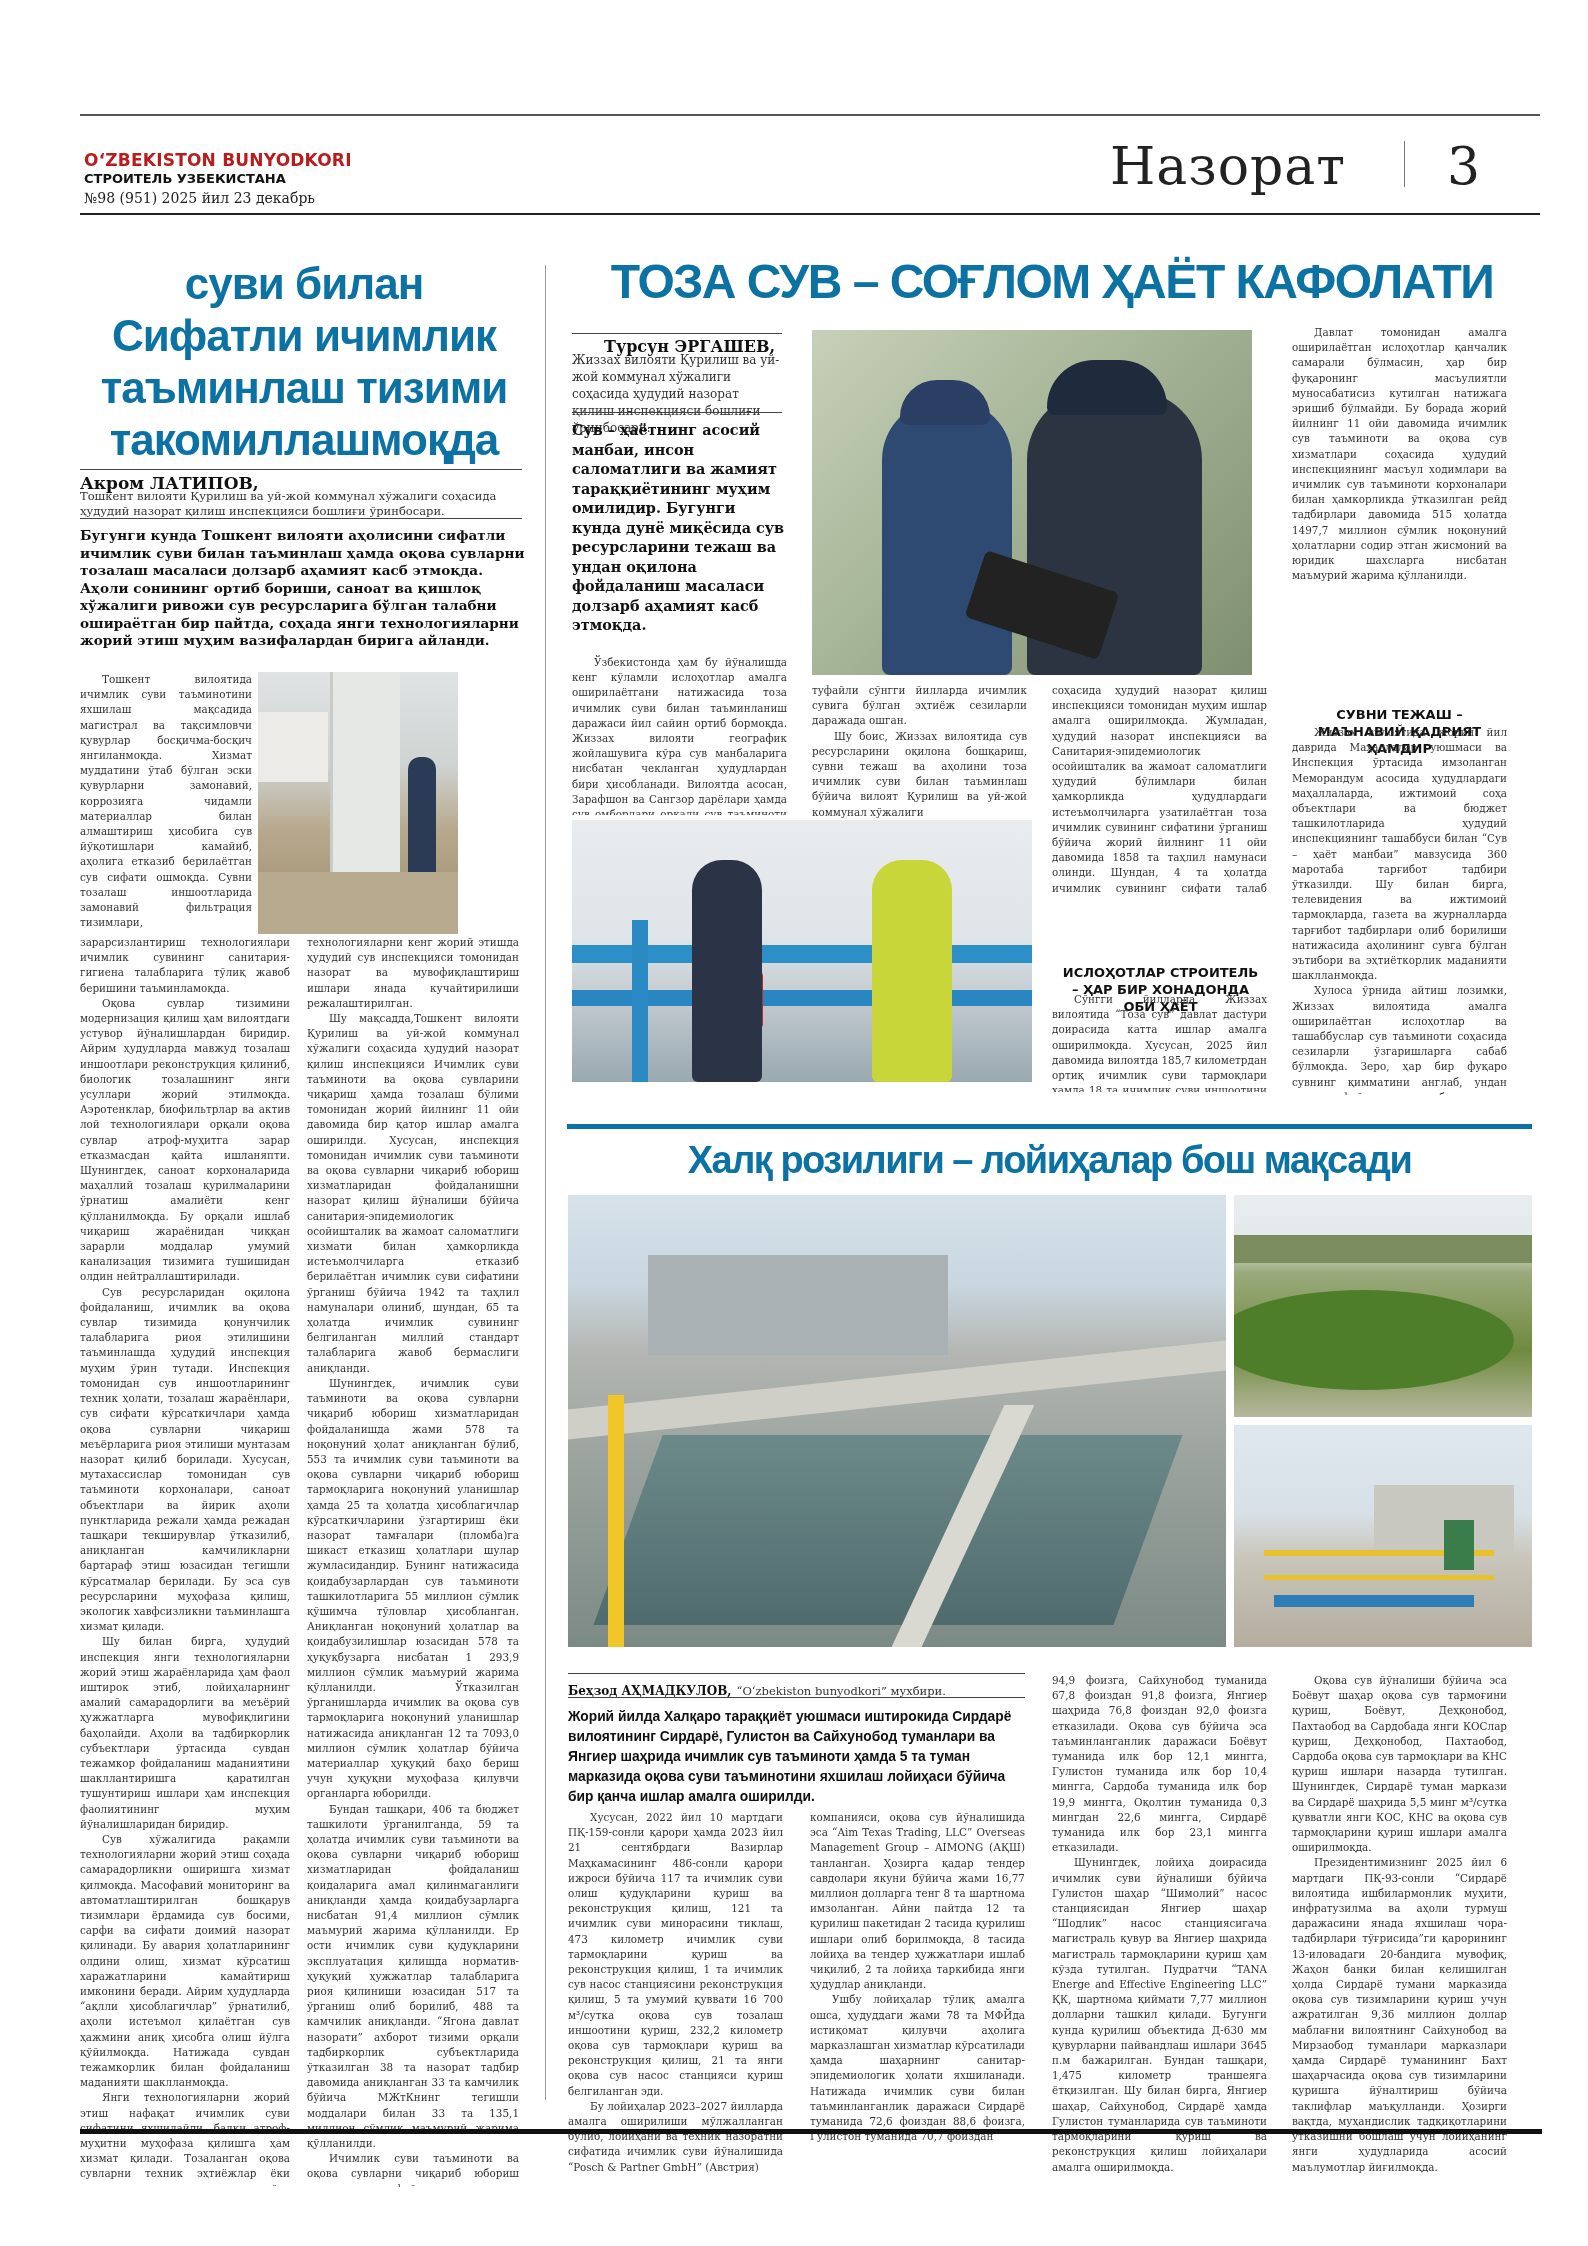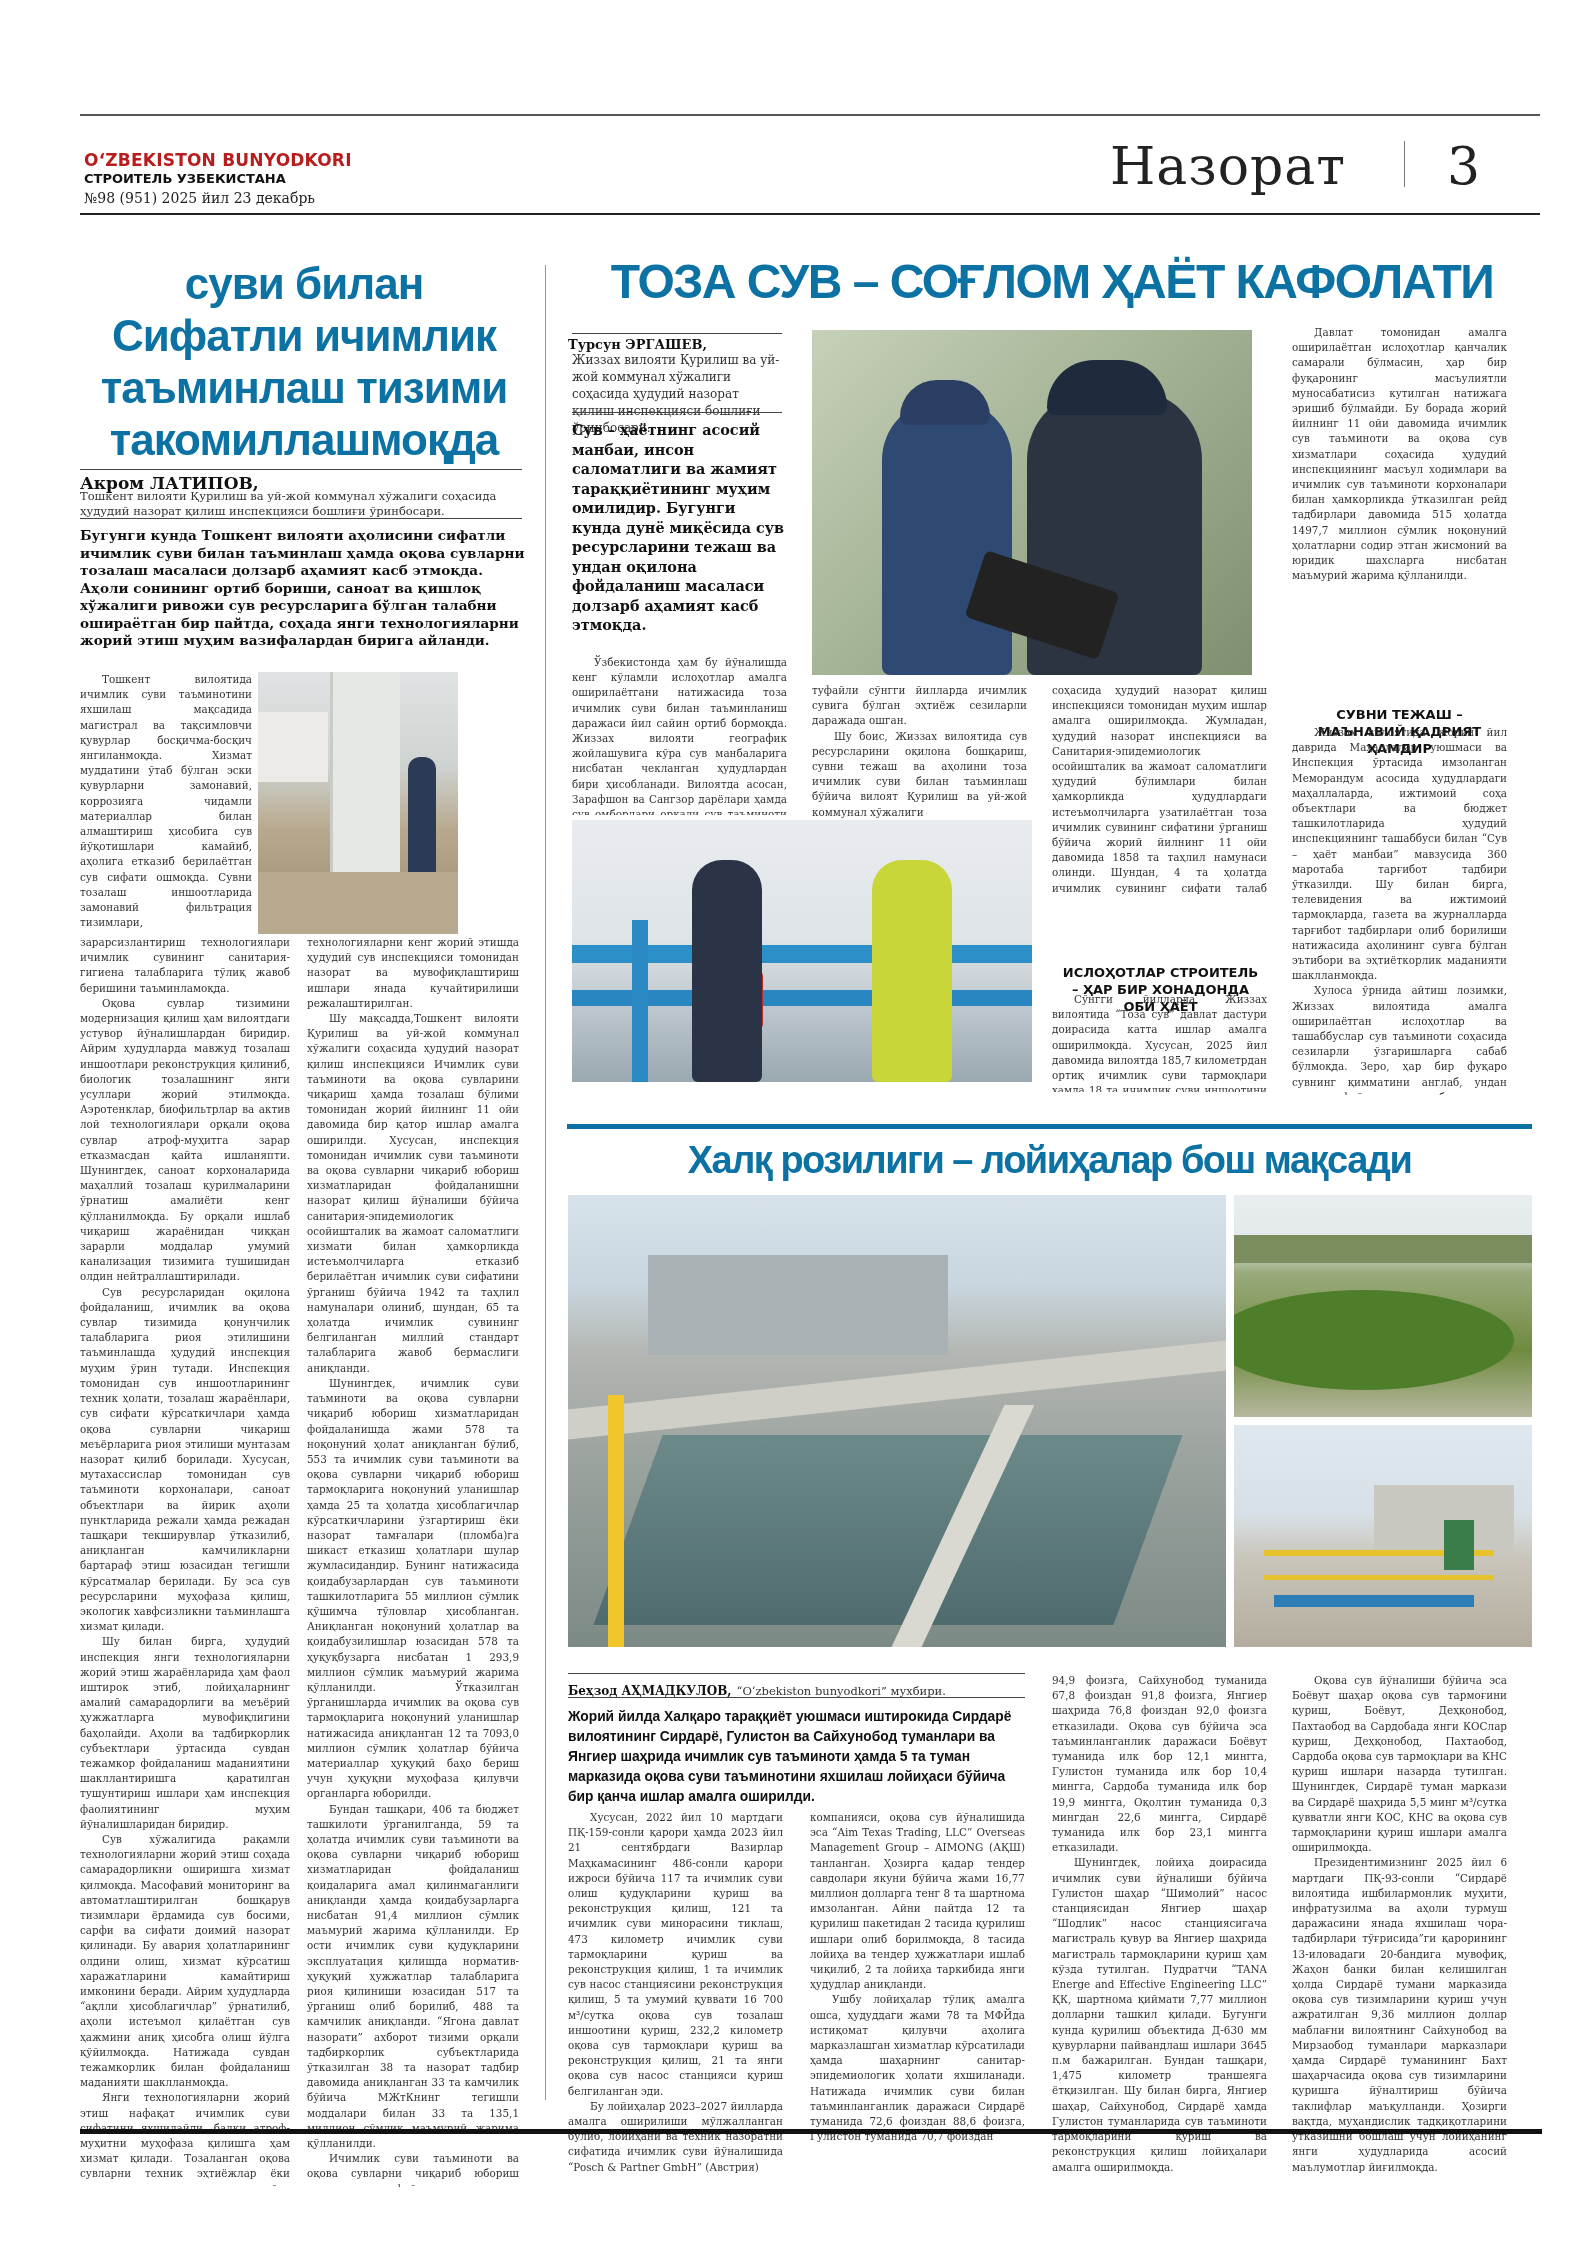--- a/index.html
+++ b/index.html
@@ -78,21 +78,21 @@
   <p>Шунингдек, ичимлик суви таъминоти ва оқова сувларни чиқариб юбориш хизматларидан фойдаланишда жами 578 та ноқонуний ҳолат аниқланган бўлиб, 553 та ичимлик суви таъминоти ва оқова сувларни чиқариб юбориш тармоқларига ноқонуний уланишлар ҳамда 25 та ҳолатда ҳисоблагичлар кўрсаткичларини ўзгартириш ёки назорат тамғалари (пломба)га шикаст етказиш ҳолатлари шулар жумласидандир. Бунинг натижасида қоидабузарлардан сув таъминоти ташкилотларига 55 миллион сўмлик қўшимча тўловлар ҳисобланган. Аниқланган ноқонуний ҳолатлар ва қоидабузилишлар юзасидан 578 та ҳуқуқбузарга нисбатан 1 293,9 миллион сўмлик маъмурий жарима қўлланилди. Ўтказилган ўрганишларда ичимлик ва оқова сув тармоқларига ноқонуний уланишлар натижасида аниқланган 12 та 7093,0 миллион сўмлик ҳолатлар бўйича материаллар ҳуқуқий баҳо бериш учун ҳуқуқни муҳофаза қилувчи органларга юборилди.</p>
   <p>Бундан ташқари, 406 та бюджет ташкилоти ўрганилганда, 59 та ҳолатда ичимлик суви таъминоти ва оқова сувларни чиқариб юбориш хизматларидан фойдаланиш қоидаларига амал қилинмаганлиги аниқланди ҳамда қоидабузарларга нисбатан 91,4 миллион сўмлик маъмурий жарима қўлланилди. Ер ости ичимлик суви қудуқларини эксплуатация қилишда норматив-ҳуқуқий ҳужжатлар талабларига риоя қилиниши юзасидан 517 та ўрганиш олиб борилиб, 488 та камчилик аниқланди. “Ягона давлат назорати” ахборот тизими орқали тадбиркорлик субъектларида ўтказилган 38 та назорат тадбир давомида аниқланган 33 та камчилик бўйича МЖтКнинг тегишли моддалари билан 33 та 135,1 миллион сўмлик маъмурий жарима қўлланилди.</p>
   <p>Ичимлик суви таъминоти ва оқова сувларни чиқариб юбориш хизматларидан фойдаланиш соҳасида ижтимоий тармоқлар ҳамда МФЙларда 252 та тарғибот ишлари олиб борилган. Тарғибот тадбирлари ва ўрганиш ишлари ҳамон давом этмоқда.</p>
 </div>
 
 <div class="abs" style="left:545px;top:265px;width:1px;height:1835px;background:#999;"></div>
 
 <div class="abs headline" style="left:572px;top:250px;width:960px;font-size:48px;line-height:64px;font-stretch:condensed;letter-spacing:-1.5px;">ТОЗА СУВ – СОҒЛОМ ҲАЁТ КАФОЛАТИ</div>
 
 <div class="rule" style="left:572px;top:333px;width:210px;height:1px;"></div>
-<div class="abs byline-name" style="left:568px;top:337px;font-size:13px;">Турсун ЭРГАШЕВ,</div>
+<div class="abs byline-name" style="left:604px;top:337px;font-size:16px;">Турсун ЭРГАШЕВ,</div>
 <div class="abs byline-role" style="left:572px;top:352px;width:210px;font-size:12px;line-height:17px;">Жиззах вилояти Қурилиш ва уй-жой коммунал хўжалиги соҳасида ҳудудий назорат қилиш инспекцияси бошлиғи ўринбосари.</div>
 <div class="rule" style="left:572px;top:412px;width:210px;height:1px;"></div>
 
 <div class="abs lead" style="left:572px;top:420px;width:215px;font-size:14.4px;line-height:19.5px;">Сув – ҳаётнинг асосий манбаи, инсон саломатлиги ва жамият тараққиётининг муҳим омилидир. Бугунги кунда дунё миқёсида сув ресурсларини тежаш ва ундан оқилона фойдаланиш масаласи долзарб аҳамият касб этмоқда.</div>
 
 <div class="photo" style="left:812px;top:330px;width:440px;height:345px;background:linear-gradient(135deg,#c7d0b8 0%,#a9b79a 40%,#7e8f6f 100%);">
   <div class="abs" style="left:70px;top:70px;width:130px;height:275px;background:#2e4a72;border-radius:60px 60px 8px 8px;"></div>
   <div class="abs" style="left:88px;top:50px;width:90px;height:45px;background:#2b3e63;border-radius:45px 45px 10px 10px;"></div>
   <div class="abs" style="left:215px;top:60px;width:175px;height:285px;background:#2b3440;border-radius:70px 70px 8px 8px;"></div>
   <div class="abs" style="left:235px;top:30px;width:120px;height:55px;background:#1f2b3c;border-radius:60px 60px 10px 10px;"></div>

